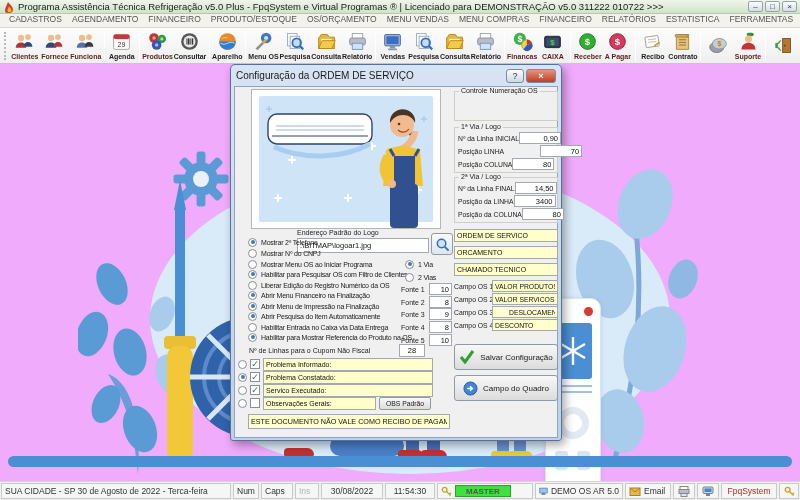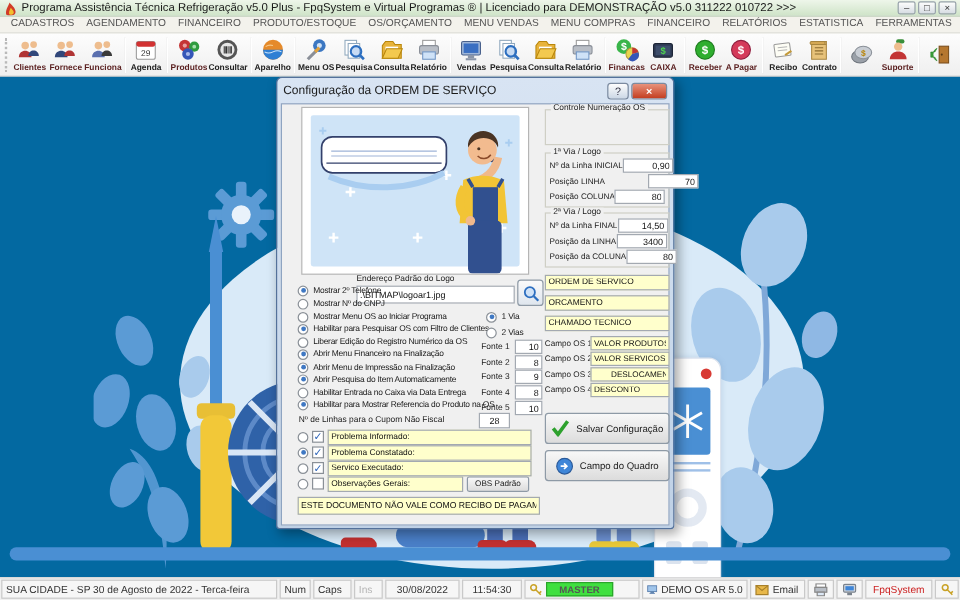--- a/index.html
+++ b/index.html
@@ -10,21 +10,21 @@
   .wb{width:15px;height:11px;border:1px solid #98a2ac;border-radius:2px;background:linear-gradient(#fdfdfd,#d7dde3);font-size:8px;line-height:9px;text-align:center;color:#333}
   .menubar{position:absolute;left:0;top:14px;width:800px;height:14px;background:#f3f2ec;border-bottom:1px solid #d9d9d2;display:flex;align-items:flex-start;padding:0 4px}
   .menu-item{font-size:8.5px;color:#555;padding:0 5px;white-space:nowrap}
   .toolbar{position:absolute;left:0;top:28px;width:800px;height:36px;background:linear-gradient(#fdfdfd,#efefef);border-bottom:1px solid #c6c6c6;display:flex;align-items:center;padding:0 2px}
   .grip{width:4px;height:28px;border-left:2px dotted #b9b9b9;margin:0 2px}
   .tbtn{display:flex;flex-direction:column;align-items:center;justify-content:center;padding:1px 2px;min-width:30px;height:34px}
   .tbtn svg{width:21px;height:21px}
   .tlabel{font-size:7px;font-weight:bold;color:#222;white-space:nowrap;line-height:7px;margin-top:1px}
   .c-maroon .tlabel{color:#5a1f1f}
   .tsep{width:1px;height:30px;background:#cfcfcf;border-right:1px solid #fff;margin:0 2px}
-  .main{position:absolute;left:0;top:64px;width:800px;height:417px;background:#0369a1;overflow:hidden}
+  .main{position:absolute;left:0;top:64px;width:800px;height:417px;background:#f0abfc;overflow:hidden}
   .illus{position:absolute;inset:0;z-index:0;pointer-events:none}
   .bg-circle{position:absolute;left:150px;top:100px;width:520px;height:310px;border-radius:50%;background:#d9eaf8}
   .bg-ground{position:absolute;left:8px;top:392px;width:784px;height:11px;border-radius:6px;background:#4a8fd3}
   .remote{position:absolute;left:545px;top:234px;width:56px;height:212px;background:#fff;border:1px solid #dde4ee;border-radius:10px;box-shadow:0 0 4px rgba(120,150,190,.25)}
   .remote .rdot{position:absolute;right:7px;top:8px;width:9px;height:9px;border-radius:50%;background:#d83a34}
   .remote .rscreen{position:absolute;left:8px;top:24px;width:38px;height:56px;background:#4a8fd3;border-radius:3px}
   .remote .rline{position:absolute;left:8px;width:38px;height:2px;background:#9fc0e8}
   .remote .rring{position:absolute;left:11px;top:108px;width:32px;height:32px;border:7px solid #e3e9f2;border-radius:50%}
   .rbtn{position:absolute;width:13px;height:7px;border-radius:3px;background:#4a8fd3}
   .rbtn.lt{background:#dbe3ee}
@@ -58,21 +58,21 @@
   .grp-label{position:absolute;top:-5px;left:4px;background:#f0f0f0;padding:0 2px;font-size:7px;color:#1a1a1a;white-space:nowrap}
   .grow{position:absolute;left:3px;right:3px;display:flex;justify-content:space-between;align-items:center}
   .glabel{font-size:6.8px;color:#1a1a1a;white-space:nowrap}
   .grow .tb{position:static}
   .dfield{position:absolute;left:219px;width:104px;height:13px;font-size:7px}
   .crow{position:absolute;left:219px;display:flex;align-items:center;gap:2px}
   .clabel{font-size:6.8px;color:#1a1a1a;width:36px;white-space:nowrap}
   .crow .tb{position:static;width:66px;font-size:6.8px}
   .dbtn{position:absolute;left:219px;width:104px;height:26px;border:1px solid #8e9aa6;border-radius:3px;background:linear-gradient(#f8f8f8,#dcdcdc);display:flex;align-items:center;justify-content:center;gap:5px;font-size:8px;color:#1a1a1a}
   .magbtn{position:absolute;left:196px;top:146px;width:22px;height:22px;border:1px solid #8e9aa6;border-radius:3px;background:linear-gradient(#fafafa,#dfe6ee);display:flex;align-items:center;justify-content:center}
-  .prow2{position:absolute;left:13px;display:flex;align-items:center;gap:3px;height:12px}
+  .prow2{position:absolute;left:3px;display:flex;align-items:center;gap:3px;height:12px}
   .prow2 .tb{position:static}
   .obsbtn{width:52px;height:13px;border:1px solid #8e9aa6;border-radius:2px;background:linear-gradient(#f8f8f8,#dcdcdc);font-size:6.8px;text-align:center;line-height:11px;color:#1a1a1a;white-space:nowrap}
   
   .statusbar{position:absolute;left:0;top:481px;width:800px;height:19px;background:#f0f0f0;border-top:1px solid #d5d5d5;display:flex;align-items:stretch;padding:1px;gap:2px}
   .sb-panel{border:1px solid #c9c9c9;background:#f6f6f6;display:flex;align-items:center;gap:3px;padding:0 3px;font-size:8.5px;color:#333;white-space:nowrap;overflow:hidden}
   .sb-loc{flex:1}
   .dim{color:#b5b5b5}
   .master-box{background:#3fe03f;border:1px solid #2aa52a;color:#555;font-weight:bold;font-size:8px;padding:0 10px;height:12px;line-height:11px}
   .brand{color:#cc2222}
 </style>

